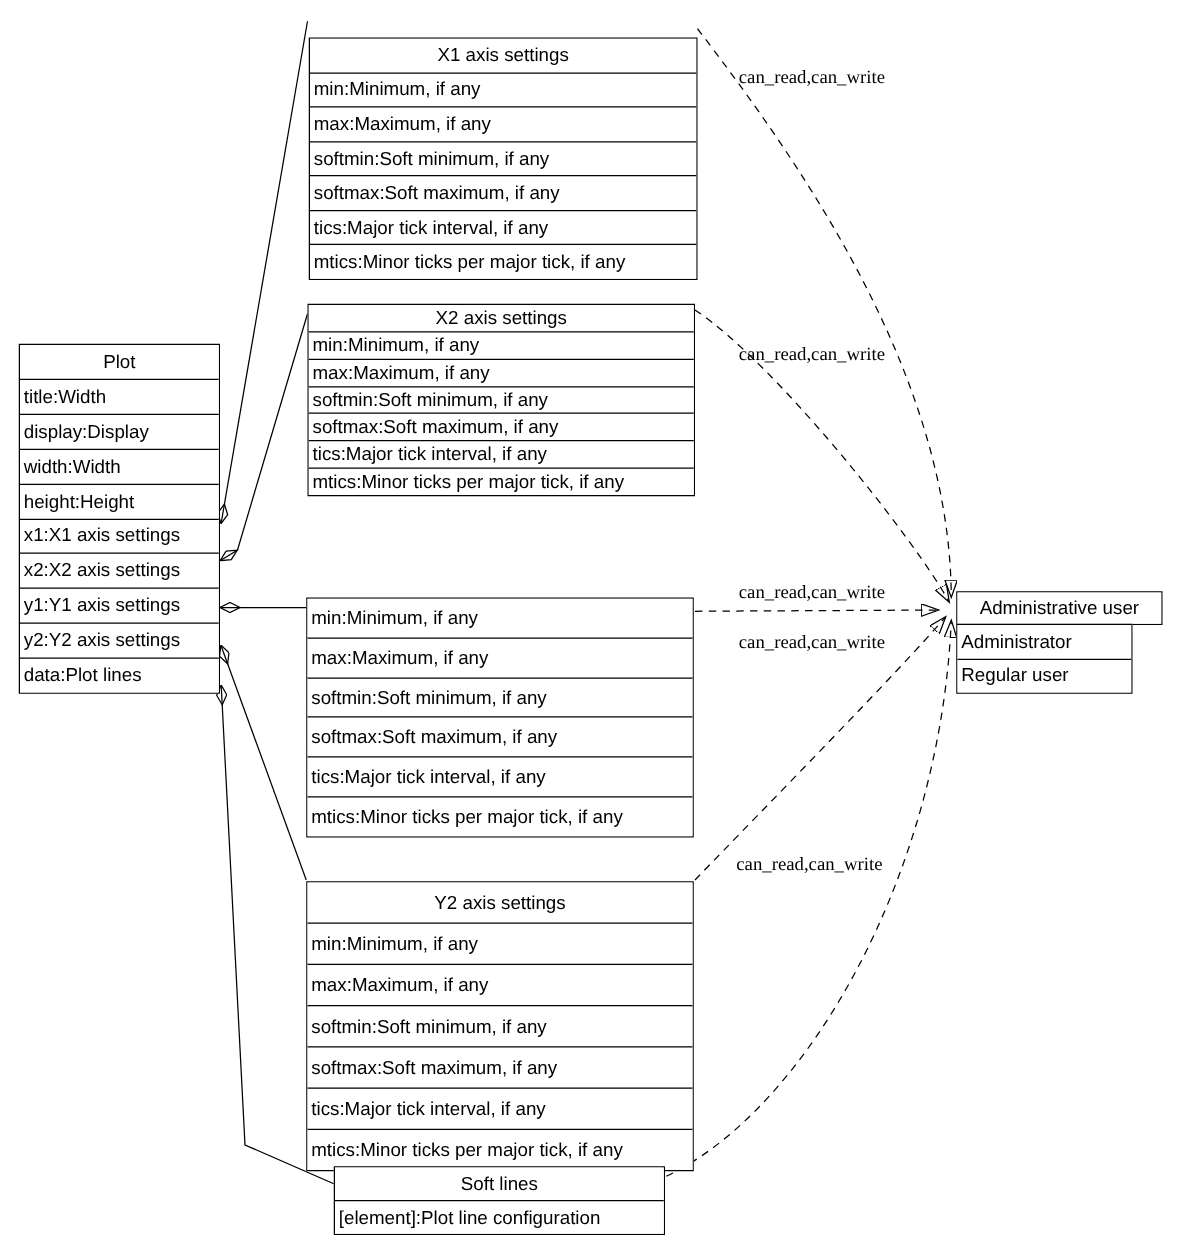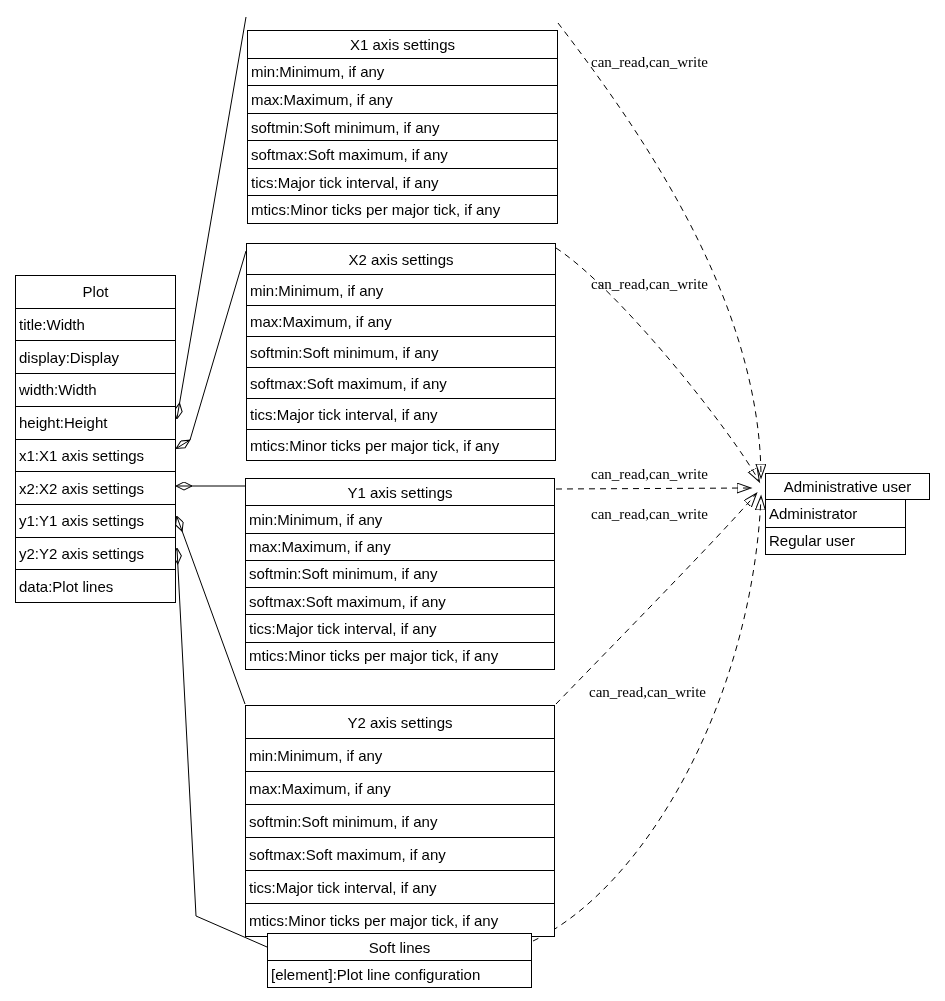--- a/index.html
+++ b/index.html
@@ -47,21 +47,21 @@
     <path d="M177,517 L245,704" marker-start="url(#diamond)"></path>
     <path d="M177,549 L196,916 L267,947" marker-start="url(#diamond)"></path>
 
     <path class="dashed" d="M558,23 C640,130 760,300 761,477" marker-end="url(#arrow)"></path>
     <path class="dashed" d="M556,248 C620,290 732,432 759,481" marker-end="url(#arrow)"></path>
     <path class="dashed" d="M556,489 L750,488" marker-end="url(#arrow)"></path>
     <path class="dashed" d="M556,704 C612,646 722,534 756,494" marker-end="url(#arrow)"></path>
     <path class="dashed" d="M533,941 C645,888 752,700 761,497" marker-end="url(#arrow)"></path>
   </svg>
 
-  <div class="node" style="left:15px;top:275px;width:161px;height:328px;">
+  <div class="node" style="left:15px;top:275px;width:161px;height:280px;">
     <div class="row title">Plot</div>
   <div class="row field">title:Width</div>
       <div class="row field">display:Display</div>
       <div class="row field">width:Width</div>
       <div class="row field">height:Height</div>
       <div class="row field">x1:X1 axis settings</div>
       <div class="row field">x2:X2 axis settings</div>
       <div class="row field">y1:Y1 axis settings</div>
       <div class="row field">y2:Y2 axis settings</div>
       <div class="row field">data:Plot lines</div>
@@ -70,32 +70,31 @@
   <div class="node" style="left:247px;top:13px;width:311px;height:194px;margin-top:17px;">
     <div class="row title">X1 axis settings</div>
   <div class="row field">min:Minimum, if any</div>
       <div class="row field">max:Maximum, if any</div>
       <div class="row field">softmin:Soft minimum, if any</div>
       <div class="row field">softmax:Soft maximum, if any</div>
       <div class="row field">tics:Major tick interval, if any</div>
       <div class="row field">mtics:Minor ticks per major tick, if any</div>
     </div>
 
-  <div class="node" style="left:246px;top:243px;width:310px;height:218px;">
+  <div class="node" style="left:246px;top:243px;width:310px;height:154px;">
     <div class="row title">X2 axis settings</div>
   <div class="row field">min:Minimum, if any</div>
       <div class="row field">max:Maximum, if any</div>
       <div class="row field">softmin:Soft minimum, if any</div>
       <div class="row field">softmax:Soft maximum, if any</div>
       <div class="row field">tics:Major tick interval, if any</div>
       <div class="row field">mtics:Minor ticks per major tick, if any</div>
     </div>
 
   <div class="node" style="left:245px;top:478px;width:310px;height:192px;">
-    <div class="row title">Y1 axis settings</div>
   <div class="row field">min:Minimum, if any</div>
       <div class="row field">max:Maximum, if any</div>
       <div class="row field">softmin:Soft minimum, if any</div>
       <div class="row field">softmax:Soft maximum, if any</div>
       <div class="row field">tics:Major tick interval, if any</div>
       <div class="row field">mtics:Minor ticks per major tick, if any</div>
     </div>
 
   <div class="node" style="left:245px;top:705px;width:310px;height:232px;">
     <div class="row title">Y2 axis settings</div>

